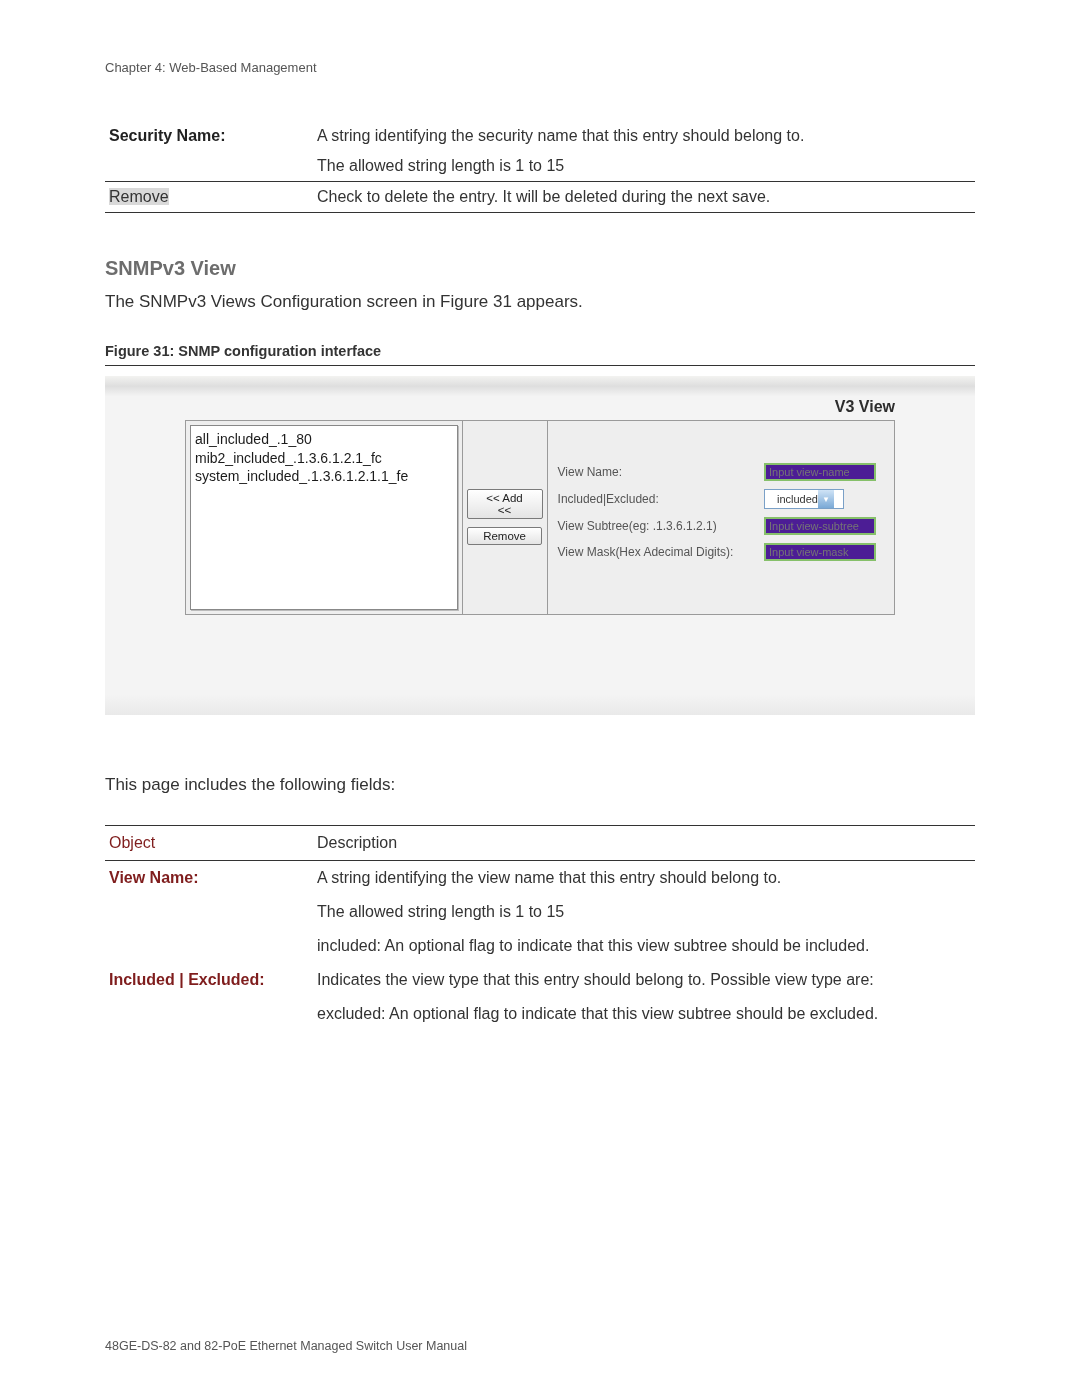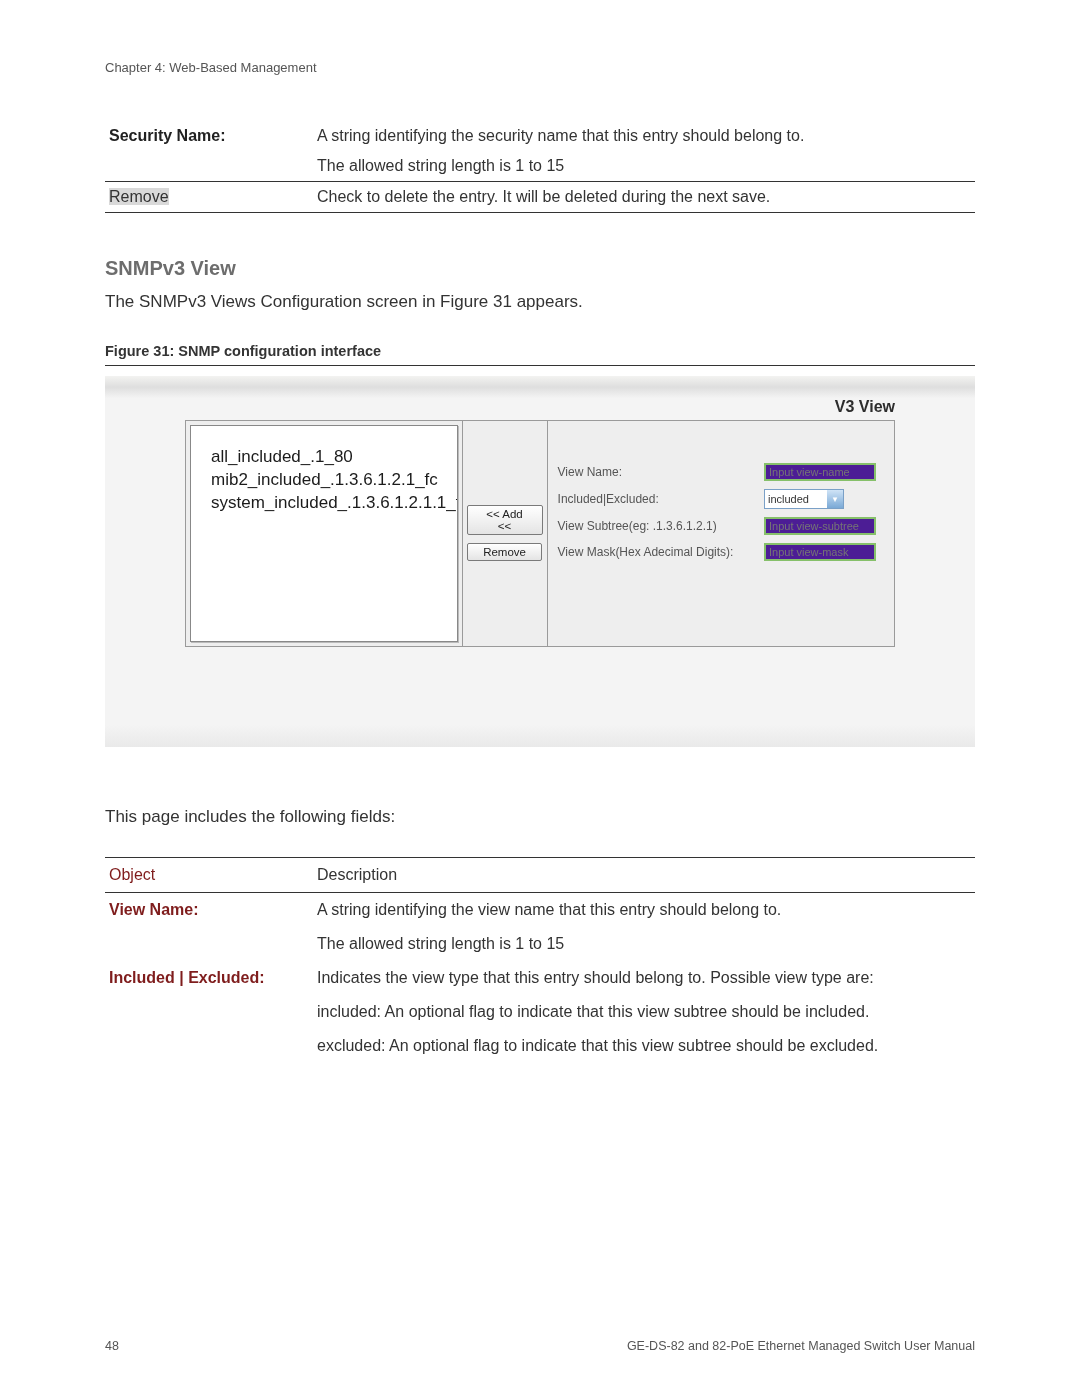--- a/index.html
+++ b/index.html
@@ -107,23 +107,23 @@
     padding: 4px;
   }
   .col-left { width: 39%; }
   .col-mid  { width: 12%; }
   .col-right{ width: 49%; }
 
   .listbox {
     background: #ffffff;
     border: 1px solid #888;
     box-shadow: inset 1px 1px 0 #fff, 1px 1px 0 #bbb;
-    padding: 20px;
+    padding: 4px;
     font-family: "Segoe UI", Arial, sans-serif;
-    font-size: 17px;
+    font-size: 14px;
     color: #1b1b1b;
     height: 175px;
     line-height: 1.35;
     overflow: hidden;
   }
   .mid-cell {
     text-align: center;
     vertical-align: middle !important;
   }
   .btn {
@@ -163,21 +163,21 @@
     font-family: inherit;
   }
   .selectwrap {
     display: inline-flex;
     width: 78px;
     height: 18px;
     border: 1px solid #7aa0c7;
     background: #fff;
     font-size: 11px;
     align-items: center;
-    justify-content: space-between;
+    justify-content: center;
     color: #333;
   }
   .selectwrap .selarrow {
     width: 16px;
     height: 100%;
     background: linear-gradient(#cfe3f6, #7aa9d6);
     display: flex;
     align-items: center;
     justify-content: center;
     color: #fff;
@@ -215,21 +215,21 @@
     width: 200px;
     font-weight: 700;
     color: #7f1d1d;
   }
   .footer {
     position: absolute;
     bottom: 44px;
     left: 105px;
     right: 105px;
     display: flex;
-    justify-content: space-between;
+    justify-content: flex-start;
     font-size: 12.5px;
     color: #555;
   }
 </style>
 </head>
 <body>
 
 <div class="page">
 
   <div class="chapter-header">Chapter 4: Web-Based Management</div>
@@ -319,26 +319,26 @@
     <tbody>
       <tr>
         <td class="obj">View Name:</td>
         <td>A string identifying the view name that this entry should belong to.</td>
       </tr>
       <tr>
         <td></td>
         <td>The allowed string length is 1 to 15</td>
       </tr>
       <tr>
+        <td></td>
+        <td>included: An optional flag to indicate that this view subtree should be included.</td>
+      </tr>
+      <tr>
         <td class="obj">Included | Excluded:</td>
         <td>Indicates the view type that this entry should belong to. Possible view type are:</td>
-      </tr>
-      <tr>
-        <td></td>
-        <td>included: An optional flag to indicate that this view subtree should be included.</td>
       </tr>
       <tr>
         <td></td>
         <td>excluded: An optional flag to indicate that this view subtree should be excluded.</td>
       </tr>
     </tbody>
   </table>
 
   <div class="footer">
     <span>48</span>

